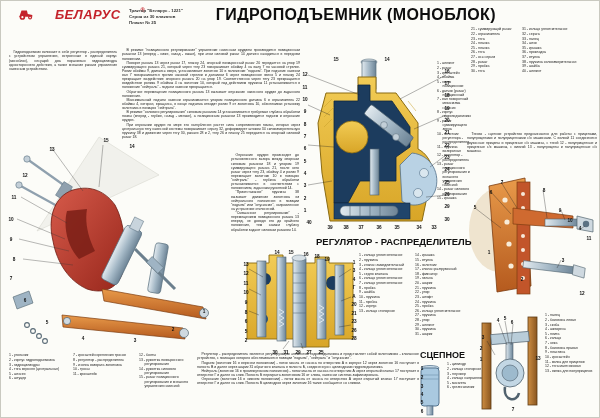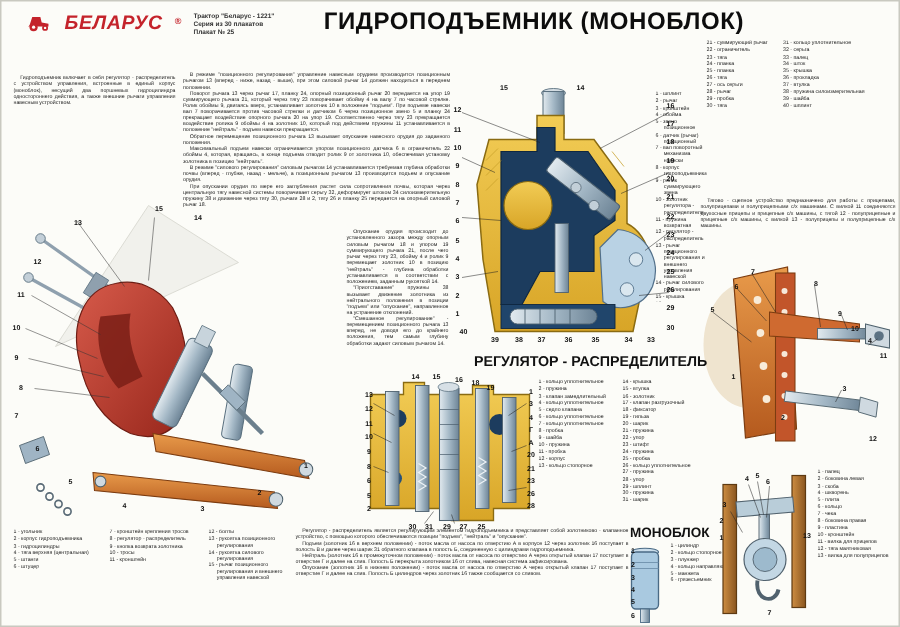--- a/index.html
+++ b/index.html
@@ -52,21 +52,21 @@
         <stop offset="0" stop-color="#f2cc55"></stop>
           <stop offset="1" stop-color="#d8a527"></stop>
       </linearGradient>
       <linearGradient id="gradWood" x1="0" y1="0" x2="1" y2="0">
         <stop offset="0" stop-color="#cd8d42"></stop>
           <stop offset="1" stop-color="#8a5620"></stop>
       </linearGradient>
     </defs>
   </svg>
 
-  <div class="abs" style="left:16px;top:6px;display:flex;align-items:center;gap:8px">
+  <div class="abs" style="left:16px;top:6px;display:flex;gap:20px">
     <svg width="18" height="14" viewBox="0 0 20 14">
       <path d="M3,9 L5,3 L11,3 L12,7 L17,8 L17,10 L2,10 Z" fill="#c4232b"></path>
       <circle cx="6" cy="10.5" r="3" fill="#c4232b"></circle>
         <circle cx="6" cy="10.5" r="1.2" fill="#fcfcf8"></circle>
       <circle cx="14.5" cy="11" r="2.2" fill="#c4232b"></circle>
         <circle cx="14.5" cy="11" r=".9" fill="#fcfcf8"></circle>
     </svg>
     <span class="logo-text">БЕЛАРУС</span>
       <span class="logo-reg">®</span>
   </div>
@@ -473,21 +473,21 @@
   </div>
   <div class="abs" style="left:138px;top:352px;width:55px;height:62px;overflow:hidden">
     <div class="tiny">
         <div class="part-item">12 - болты</div>
         <div class="part-item">13 - рукоятка позиционного регулирования</div>
         <div class="part-item">14 - рукоятка силового регулирования</div>
         <div class="part-item">15 - рычаг позиционного регулирования и внешнего управления навеской</div>
       </div>
   </div>
 
-  <div class="abs head" style="left:419px;top:349px;width:60px;font-size:9px">МОНОБЛОК</div>
+  <div class="abs head" style="left:419px;top:349px;width:60px;font-size:9px">СЦЕПНОЕ</div>
   <div class="diag" style="left:417px;top:362px;width:26px;height:54px">
     <svg width="26" height="54" viewBox="0 0 26 54">
       <ellipse cx="12" cy="5" rx="9" ry="2.5" fill="#c9dcea" stroke="#4a6a85" stroke-width=".7"></ellipse>
       <rect x="3" y="5" width="18" height="38" rx="3" fill="#a9c9e0" stroke="#4a6a85" stroke-width=".9"></rect>
       <line x1="3" y1="12" x2="21" y2="12" stroke="#6e90ab" stroke-width=".6"></line>
       <line x1="3" y1="16" x2="21" y2="16" stroke="#6e90ab" stroke-width=".6"></line>
       <rect x="9" y="43" width="6" height="9" fill="url(#steelH)" stroke="#4a6a85" stroke-width=".6"></rect>
     </svg>
   <span class="callout" style="left: 16%; top: 10%;">1</span>
       <span class="callout" style="left: 16%; top: 26%;">2</span>

